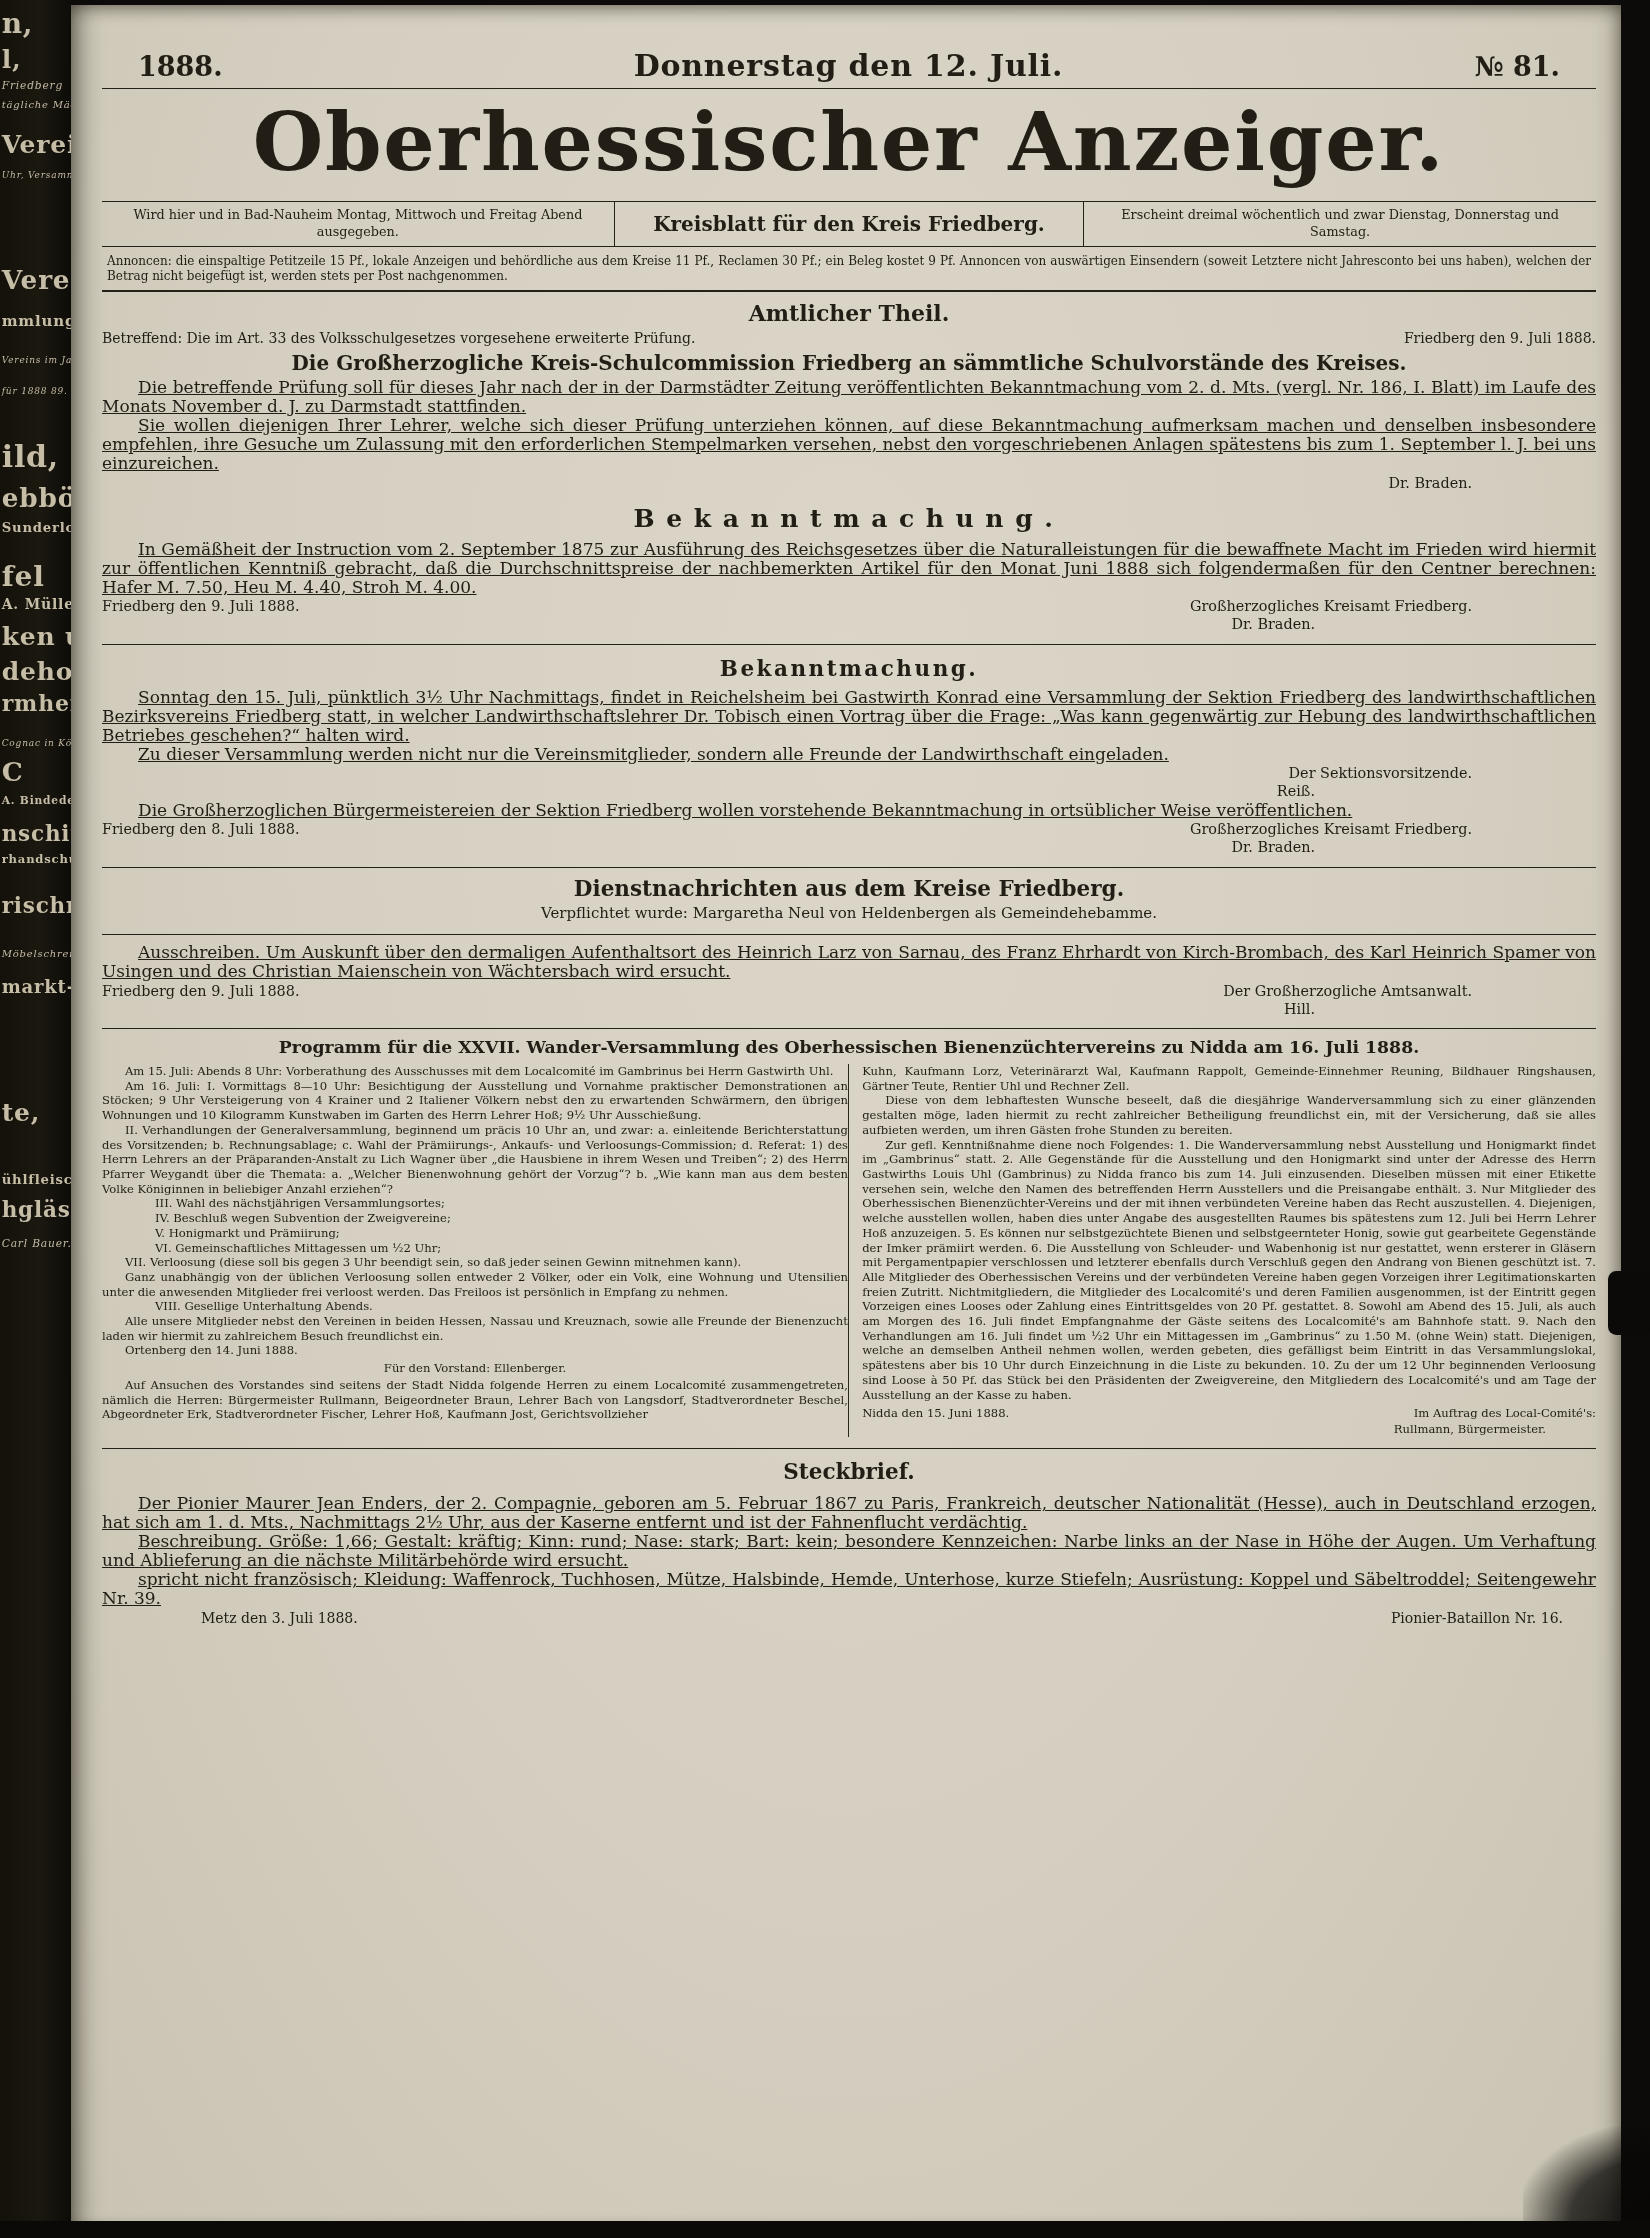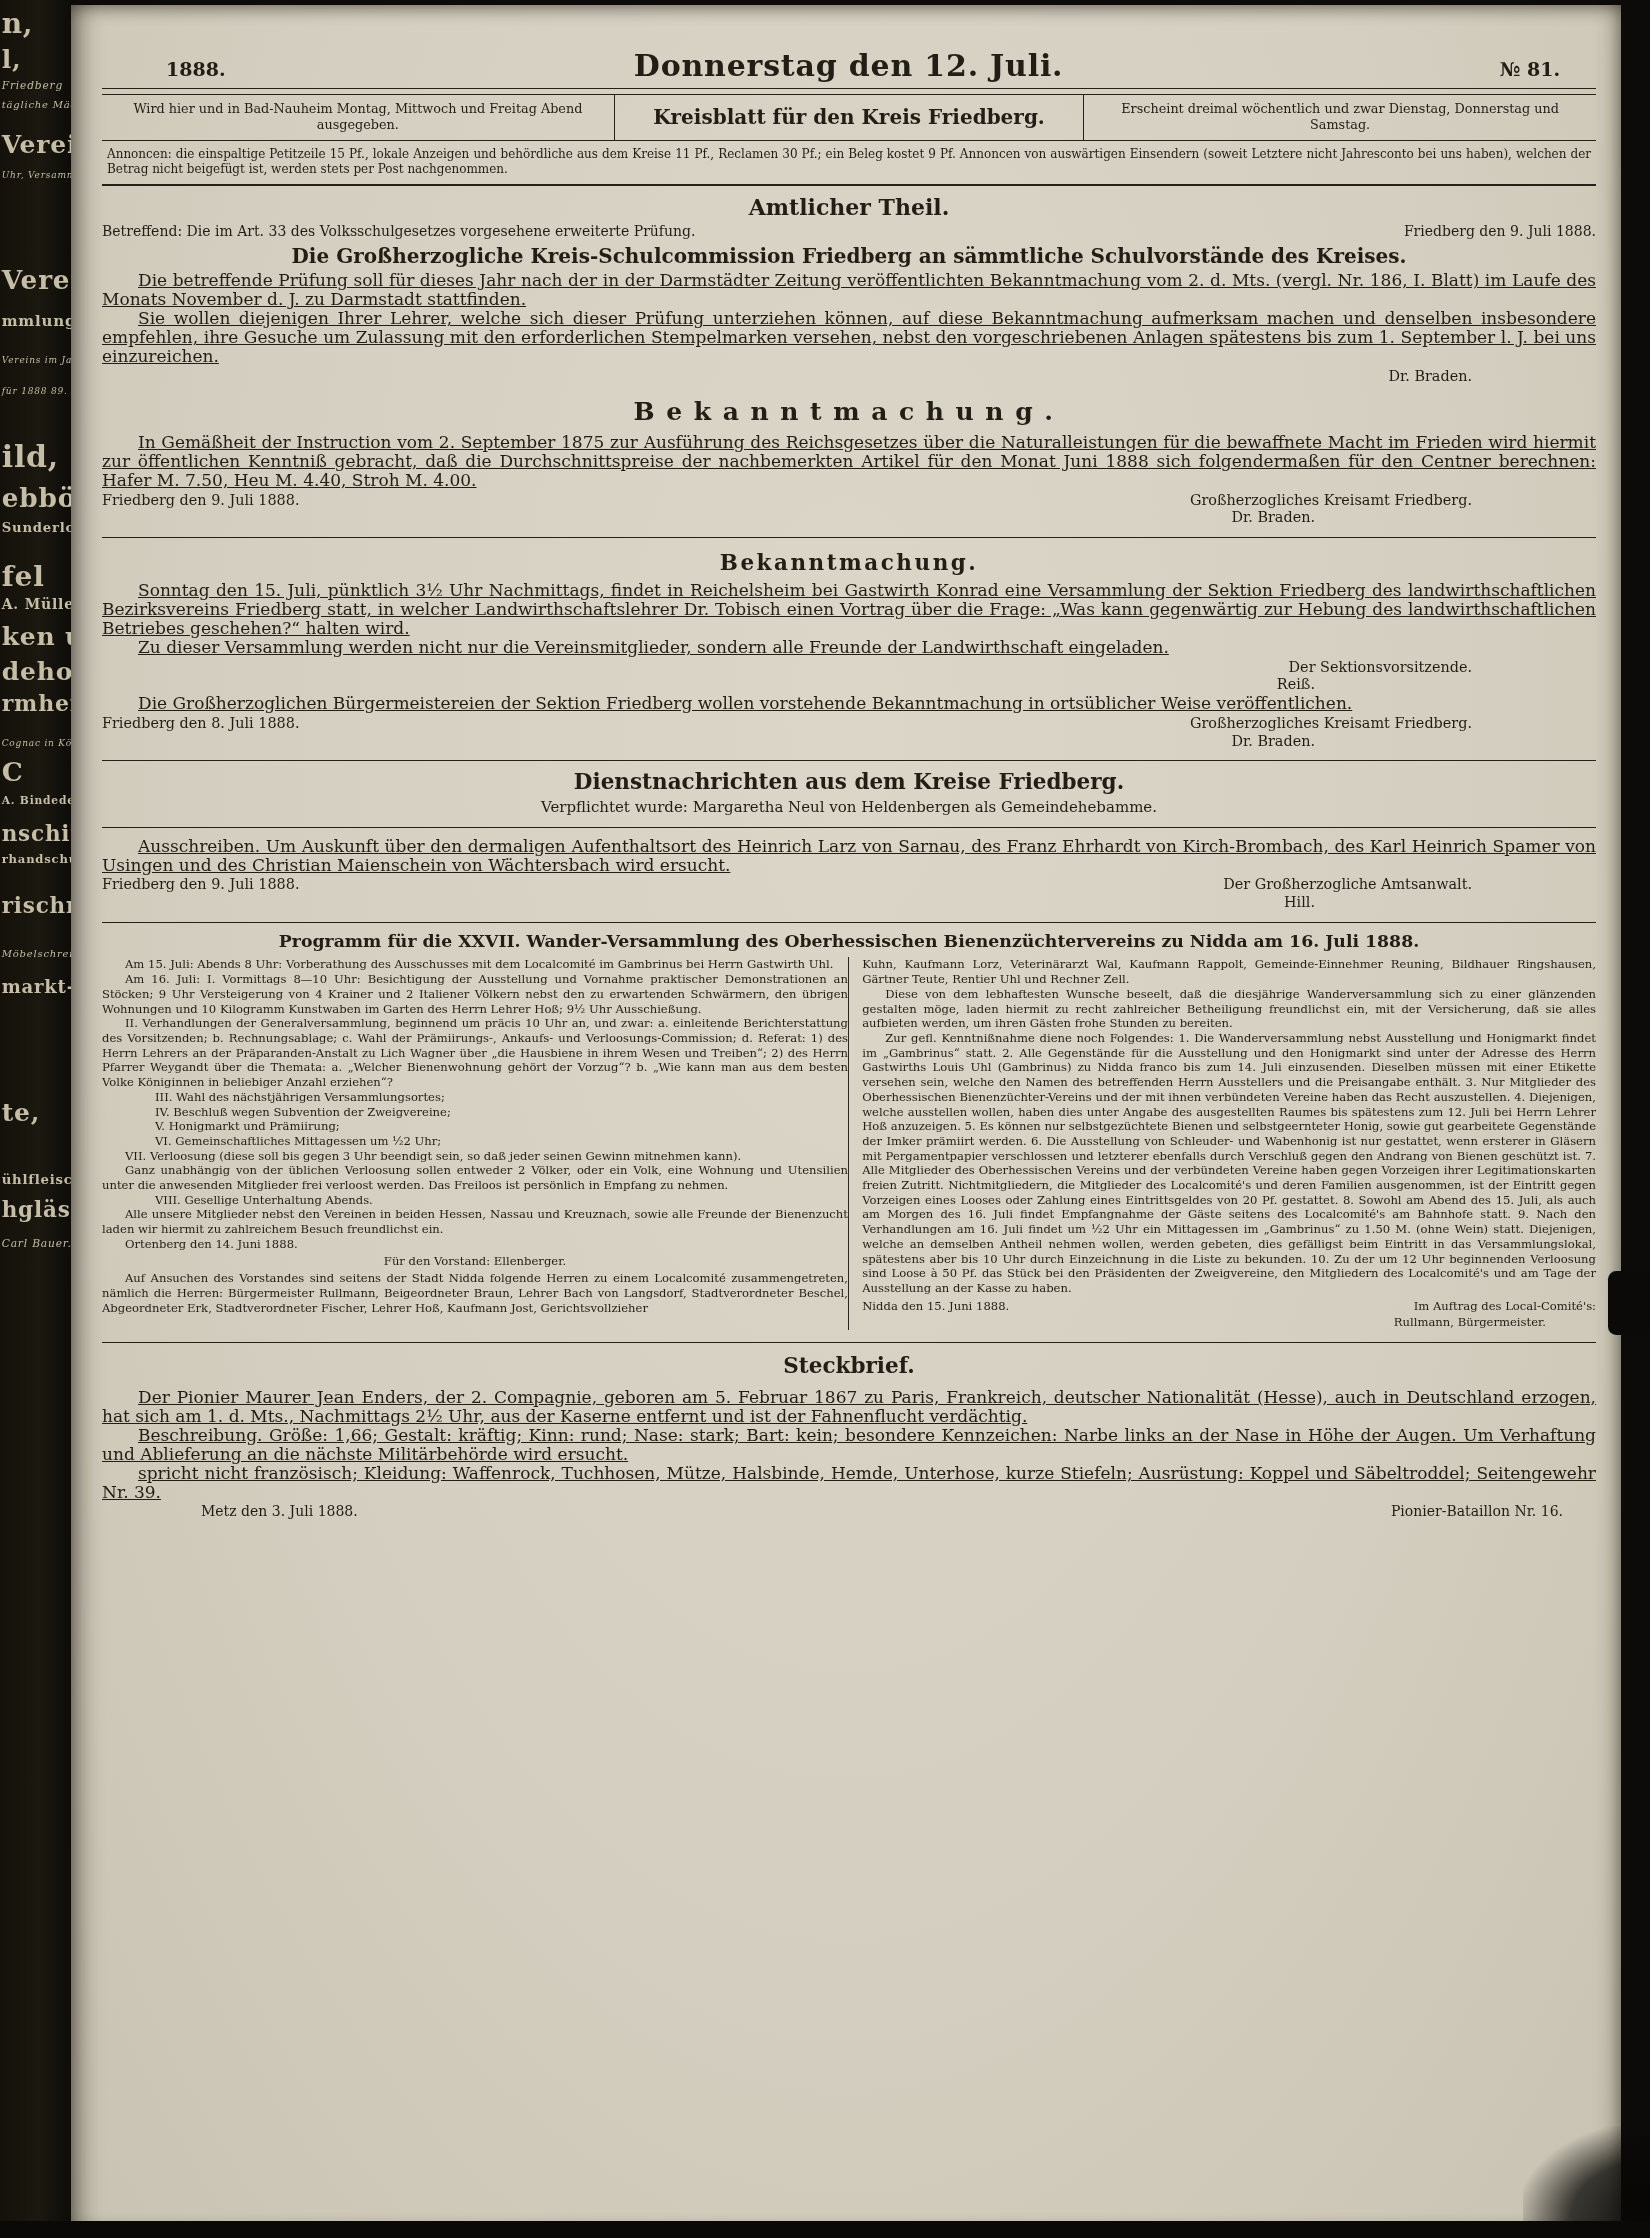--- a/index.html
+++ b/index.html
@@ -16,21 +16,21 @@
 
   
   .paper{position:absolute;left:71px;top:5px;width:1550px;height:2229px;
     background:radial-gradient(ellipse at 50% 32%, #dbd6c7 0%, #d4cfc0 55%, #c8c3b2 100%);
     box-shadow:inset 18px 0 25px -11.6px rgba(35,30,20,.6), inset -13.2px 0 21.5px -10px rgba(35,30,20,.5),
                inset 0 11.6px 18px -10px rgba(35,30,20,.45), inset 0 -11.6px 18px -10px rgba(35,30,20,.45);
     color:#221d15;z-index:1;}
   .content{position:relative;height:100%;box-sizing:border-box;padding:43px 25px 0 31px;}
 
   .topline{display:flex;justify-content:space-between;align-items:baseline;padding:0 36px;}
-  .year,.issue{font-size:19px;font-weight:bold;margin-left:28px;}
+  .year,.issue{font-size:27px;font-weight:bold;}
   .dateline{font-size:30px;font-weight:bold;letter-spacing:0.8px;}
 
   .rule{border-top:0.8px solid #262118;margin:5px 0;}
   .rule.thick{border-top:2.5px solid #262118;}
   .rule.sep{margin:11.6px 0 8.3px;}
 
   .masthead{text-align:center;font-size:81px;font-weight:bold;margin:5px 0 11.6px;letter-spacing:1.7px;
     font-family:"DejaVu Serif",serif;}
 
   .infobar{display:flex;border-top:1.7px solid #262118;border-bottom:0.8px solid #262118;align-items:stretch;}
@@ -118,20 +118,21 @@
 <div class="paper">
   <div class="content">
 
     <div class="topline">
       <span class="year">1888.</span>
       <span class="dateline">Donnerstag den 12. Juli.</span>
       <span class="issue">№ 81.</span>
     </div>
     <div class="rule"></div>
 
+    <h1 class="masthead">Oberhessischer Anzeiger.</h1>
 
     <div class="infobar">
       <div class="cell l">Wird hier und in Bad-Nauheim Montag, Mittwoch und Freitag Abend ausgegeben.</div>
       <div class="cell c">Kreisblatt für den Kreis Friedberg.</div>
       <div class="cell r">Erscheint dreimal wöchentlich und zwar Dienstag, Donnerstag und Samstag.</div>
     </div>
 
     <p class="annoncen">Annoncen: die einspaltige Petitzeile 15 Pf., lokale Anzeigen und behördliche aus dem Kreise 11 Pf., Reclamen 30 Pf.; ein Beleg kostet 9 Pf. Annoncen von auswärtigen Einsendern (soweit Letztere nicht Jahresconto bei uns haben), welchen der Betrag nicht beigefügt ist, werden stets per Post nachgenommen.</p>
     <div class="rule thick"></div>
 

